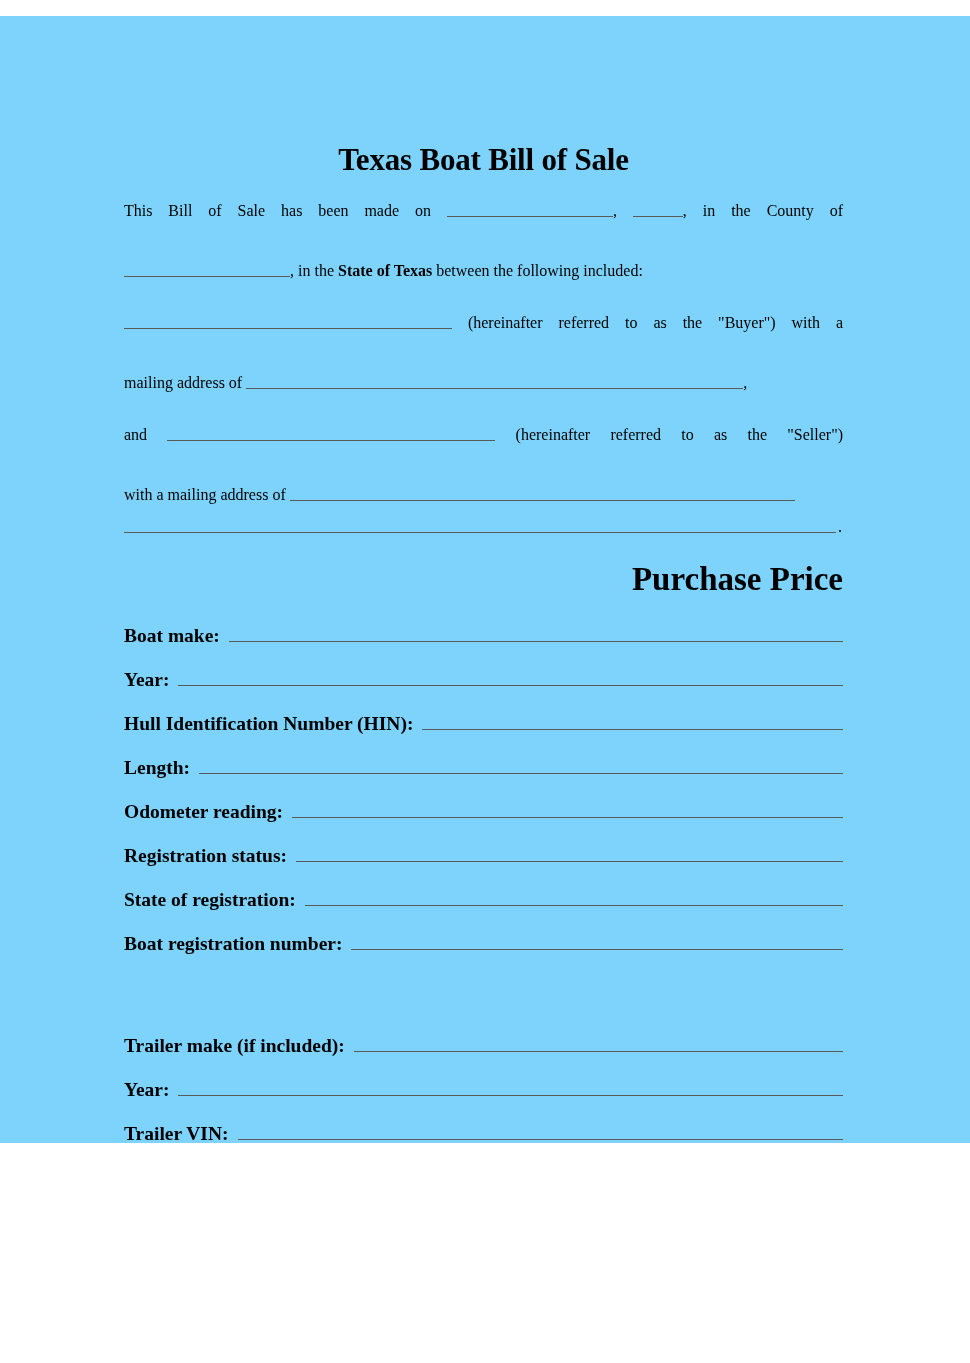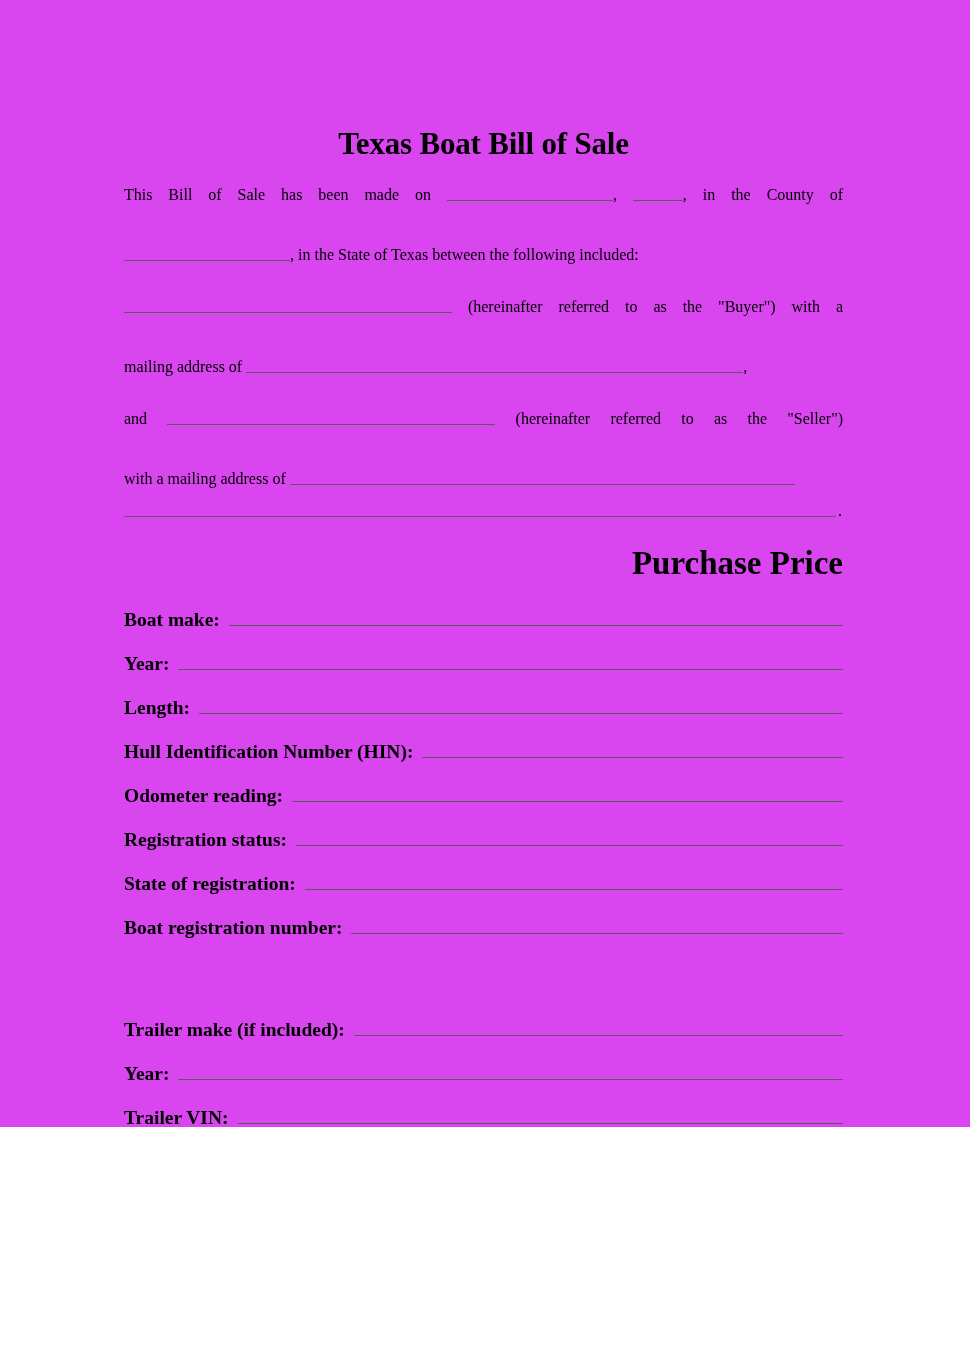--- a/index.html
+++ b/index.html
@@ -9,22 +9,22 @@
     background: #ffffff;
   }
   body {
     font-family: "Liberation Serif", "DejaVu Serif", serif;
     color: #000000;
   }
   .page {
     position: relative;
     width: 970px;
     height: 1127px;
-    background: #d946ef;
-    margin: 0 auto;
+    background: #7dd3fc;
+    margin: 16px auto;
     overflow: hidden;
     box-sizing: border-box;
   }
   .content {
     position: absolute;
     left: 124px;
     top: 0;
     width: 719px; 
   }
 
@@ -54,21 +54,21 @@
     text-align: justify;
     text-justify: inter-word;
     margin: 0;
   }
 
   .intro { padding-top: 18px; }
   .parties-buyer { padding-top: 22px; }
   .parties-seller { padding-top: 22px; }
   .price-para { padding-top: 23px; }
 
-  b, .bold { font-weight: normal; }
+  b, .bold { font-weight: bold; }
 
   
   .blank {
     display: inline-block;
     border-bottom: 1.6px solid #5a5a5a;
     vertical-align: baseline;
     height: 17px;
     margin-bottom: -1px;
   }
 
@@ -160,25 +160,25 @@
     <div class="fields">
       <div class="field-row">
         <span class="field-label">Boat make:</span>
         <span class="field-line"></span>
       </div>
       <div class="field-row">
         <span class="field-label">Year:</span>
         <span class="field-line"></span>
       </div>
       <div class="field-row">
+        <span class="field-label">Hull Identification Number (HIN):</span>
+        <span class="field-line"></span>
+      </div>
+      <div class="field-row">
         <span class="field-label">Length:</span>
-        <span class="field-line"></span>
-      </div>
-      <div class="field-row">
-        <span class="field-label">Hull Identification Number (HIN):</span>
         <span class="field-line"></span>
       </div>
       <div class="field-row">
         <span class="field-label">Odometer reading:</span>
         <span class="field-line"></span>
       </div>
       <div class="field-row">
         <span class="field-label">Registration status:</span>
         <span class="field-line"></span>
       </div>

